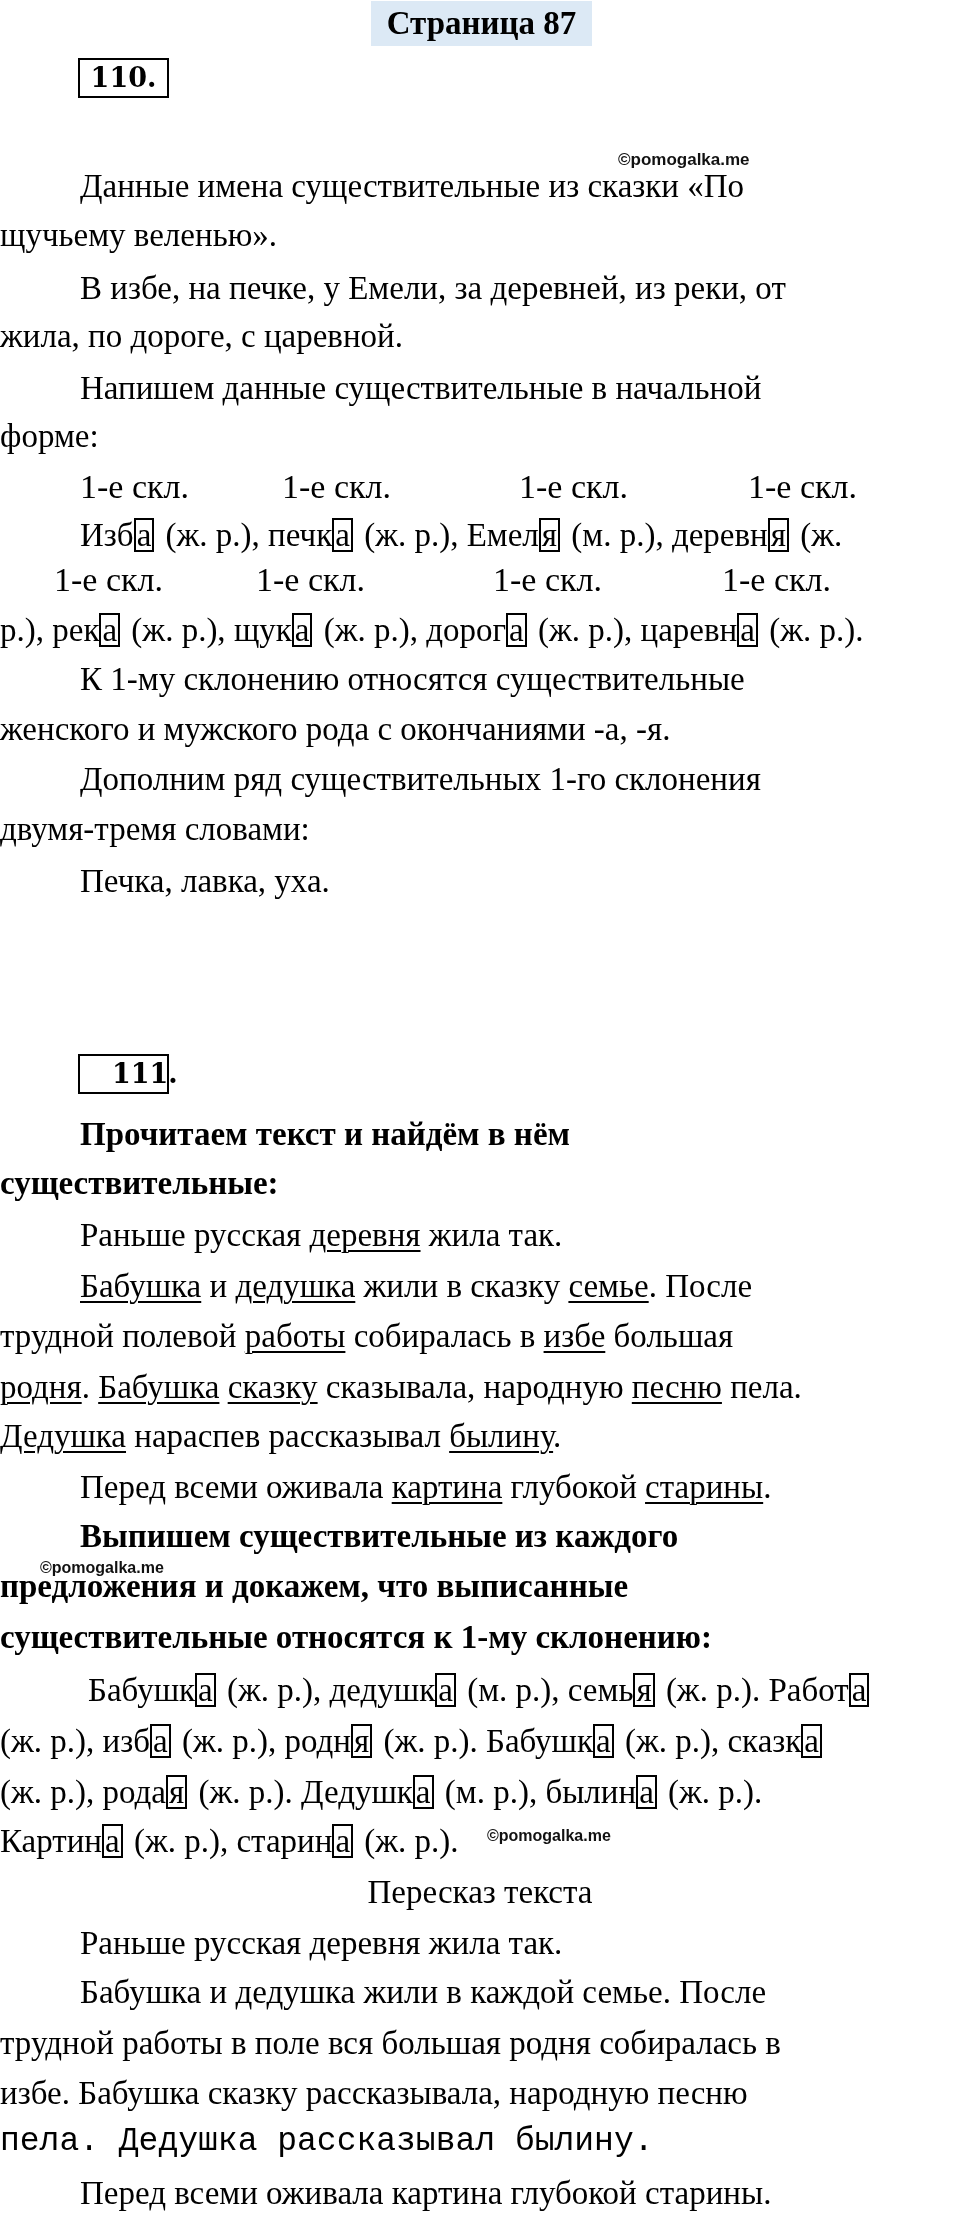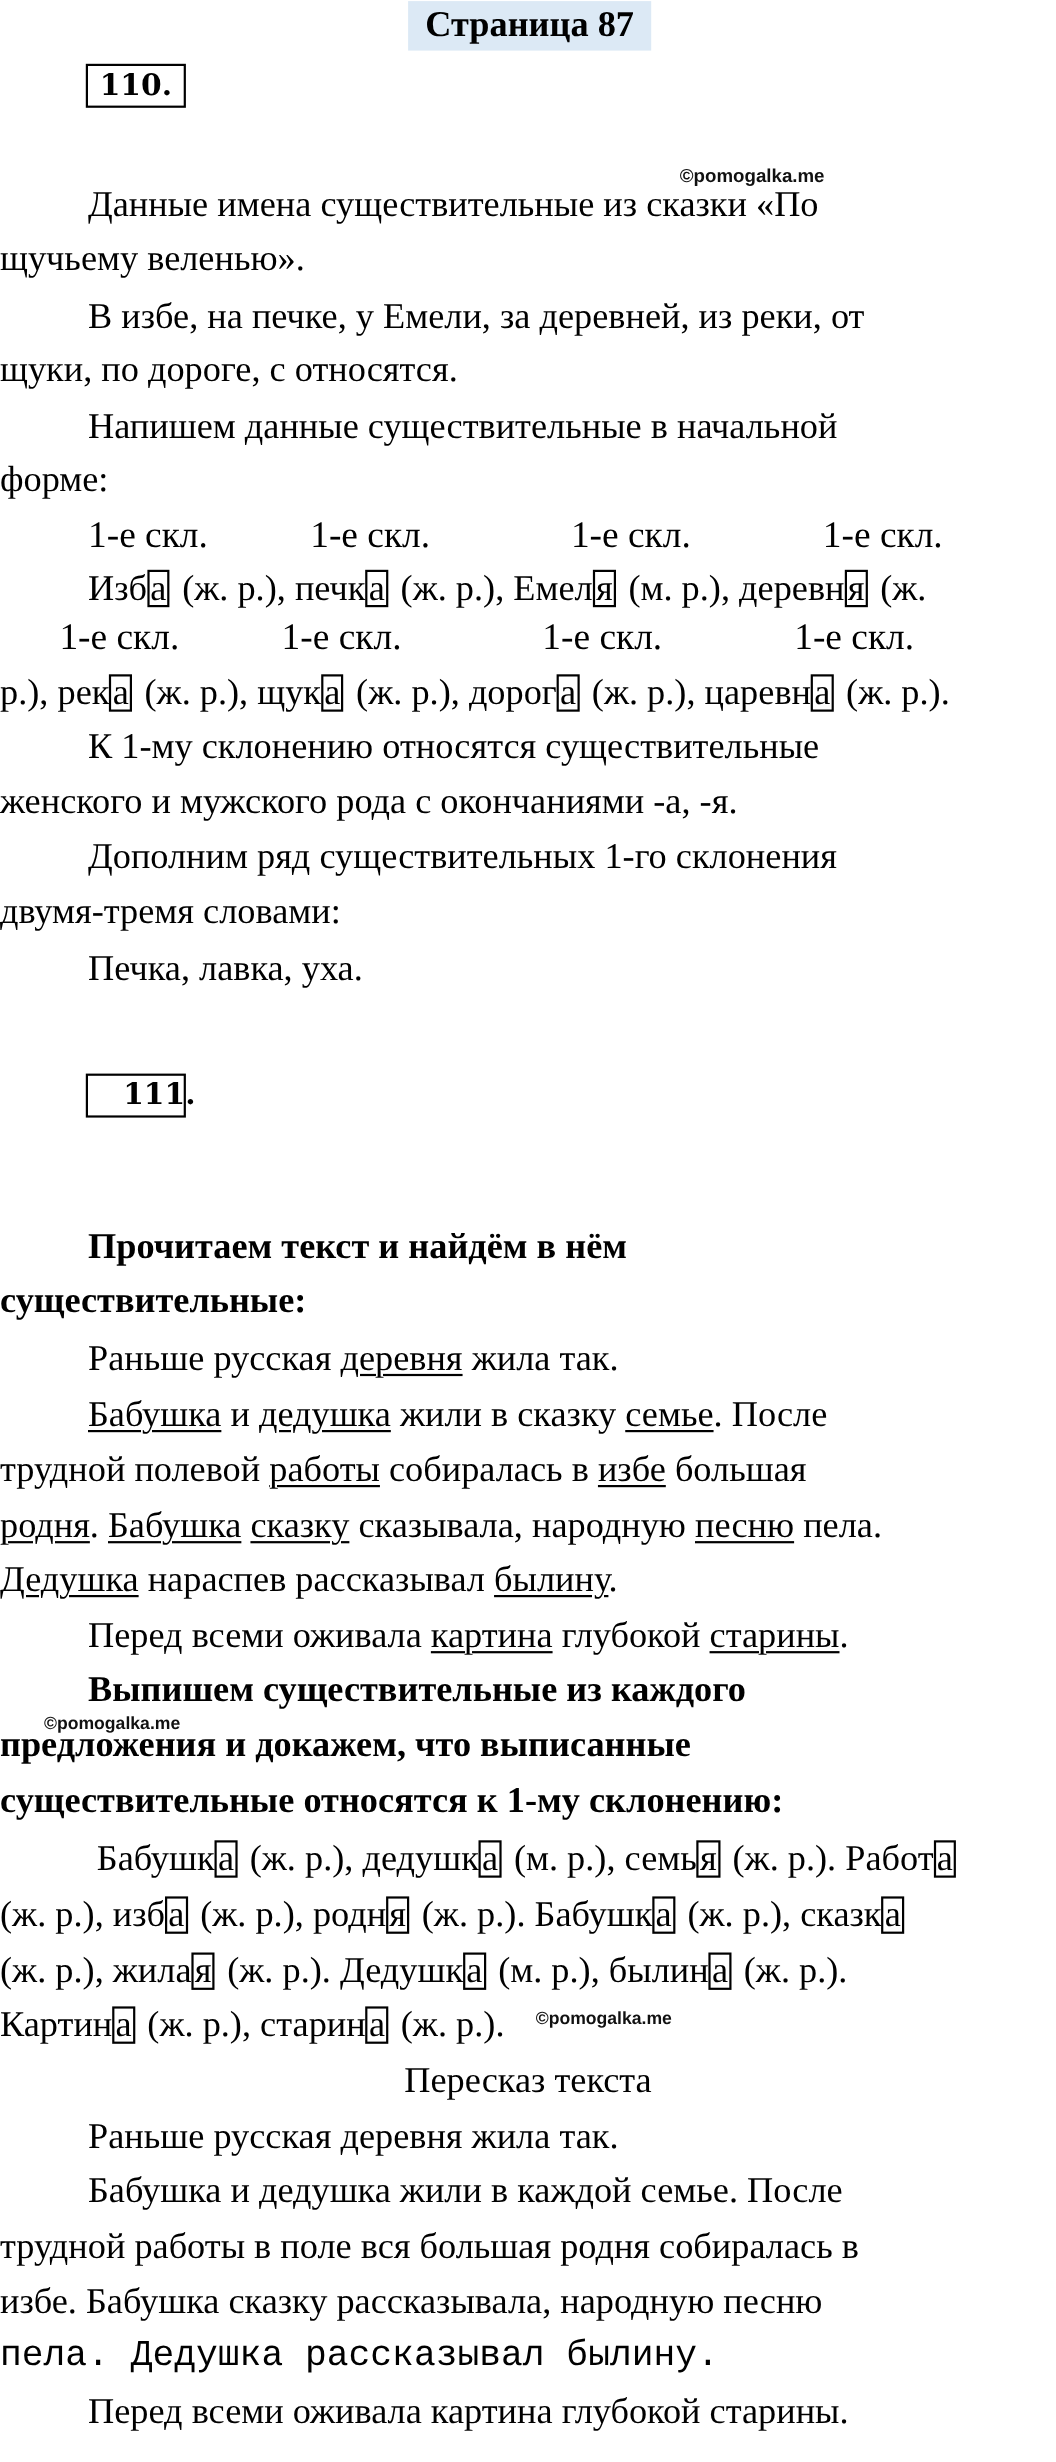--- a/index.html
+++ b/index.html
@@ -38,21 +38,21 @@
 <body>
 
 <div class="title">Страница 87</div>
 
 <div class="numbox" style="top:58px;">110.</div>
 <div class="wm" style="left:618px; top:150px;">©pomogalka.me</div>
 
 <div class="ln ind" style="top:166px;">Данные имена существительные из сказки «По</div>
 <div class="ln" style="top:215px;font-family:Liberation Serif, serif;">щучьему веленью».</div>
 <div class="ln ind" style="top:268px;">В избе, на печке, у Емели, за деревней, из реки, от</div>
-<div class="ln" style="top:316px;">щуки, по дороге, с относятся.</div>
+<div class="ln" style="top:316px;">жила, по дороге, с царевной.</div>
 <div class="ln ind" style="top:368px;">Напишем данные существительные в начальной</div>
 <div class="ln" style="top:416px;">форме:</div>
 
 <div class="skl" style="left:80px; top:472px;">1-е скл.</div>
 <div class="skl" style="left:282px; top:472px;">1-е скл.</div>
 <div class="skl" style="left:519px; top:472px;">1-е скл.</div>
 <div class="skl" style="left:748px; top:472px;">1-е скл.</div>
 
 <div class="ln ind" style="top:515px;">
   <span>Изб</span><span class="e">а</span><span style="white-space:pre"> (ж. р.), </span><span>печк</span><span class="e">а</span><span style="white-space:pre"> (ж. р.), </span><span>Емел</span><span class="e">я</span><span style="white-space:pre"> (м. р.), </span><span>деревн</span><span class="e">я</span><span style="white-space:pre"> (ж.</span>
@@ -66,21 +66,21 @@
 <div class="ln" style="top:610px;">
   <span style="white-space:pre">р.), </span><span>рек</span><span class="e">а</span><span style="white-space:pre"> (ж. р.), </span><span>щук</span><span class="e">а</span><span style="white-space:pre"> (ж. р.), </span><span>дорог</span><span class="e">а</span><span style="white-space:pre"> (ж. р.), </span><span>царевн</span><span class="e">а</span><span style="white-space:pre"> (ж. р.).</span>
 </div>
 
 <div class="ln ind" style="top:659px;">К 1-му склонению относятся существительные</div>
 <div class="ln" style="top:709px;">женского и мужского рода с окончаниями -а, -я.</div>
 <div class="ln ind" style="top:759px;">Дополним ряд существительных 1-го склонения</div>
 <div class="ln" style="top:809px;">двумя-тремя словами:</div>
 <div class="ln ind" style="top:861px;">Печка, лавка, уха.</div>
 
-<div class="numbox" style="top:976px;padding-left:32px;">111.</div>
+<div class="numbox" style="top:1054px;padding-left:32px;">111.</div>
 
 <div class="ln ind bold" style="top:1114px;">Прочитаем текст и найдём в нём</div>
 <div class="ln bold" style="top:1163px;">существительные:</div>
 
 <div class="ln ind" style="top:1215px;"><span style="white-space:pre">Раньше русская </span><span class="u">деревня</span><span style="white-space:pre"> жила так.</span></div>
 
 <div class="ln ind" style="top:1266px;"><span class="u">Бабушка</span><span style="white-space:pre"> и </span><span class="u">дедушка</span><span style="white-space:pre"> жили в сказку </span><span class="u">семье</span><span style="white-space:pre">. После</span></div>
 
 <div class="ln" style="top:1316px;"><span style="white-space:pre">трудной полевой </span><span class="u">работы</span><span style="white-space:pre"> собиралась в </span><span class="u">избе</span><span style="white-space:pre"> большая</span></div>
 
@@ -92,21 +92,21 @@
 
 <div class="ln ind bold" style="top:1516px;">Выпишем существительные из каждого</div>
 <div class="wm" style="left:40px; top:1558px; font-size:16px;">©pomogalka.me</div>
 <div class="ln bold" style="top:1566px;">предложения и докажем, что выписанные</div>
 <div class="ln bold" style="top:1617px;">существительные относятся к 1-му склонению:</div>
 
 <div class="ln" style="left:88px; top:1670px;"><span>Бабушк</span><span class="e">а</span><span style="white-space:pre"> (ж. р.), </span><span>дедушк</span><span class="e">а</span><span style="white-space:pre"> (м. р.), </span><span>семь</span><span class="e">я</span><span style="white-space:pre"> (ж. р.). </span><span>Работ</span><span class="e">а</span></div>
 
 <div class="ln" style="top:1721px;"><span style="white-space:pre">(ж. р.), </span><span>изб</span><span class="e">а</span><span style="white-space:pre"> (ж. р.), </span><span>родн</span><span class="e">я</span><span style="white-space:pre"> (ж. р.). </span><span>Бабушк</span><span class="e">а</span><span style="white-space:pre"> (ж. р.), </span><span>сказк</span><span class="e">а</span></div>
 
-<div class="ln" style="top:1772px;"><span style="white-space:pre">(ж. р.), </span><span>жила</span><span class="e">я</span><span style="white-space:pre"> (ж. р.). </span><span>Дедушк</span><span class="e">а</span><span style="white-space:pre"> (м. р.), </span><span>былин</span><span class="e">а</span><span style="white-space:pre"> (ж. р.).</span></div>
+<div class="ln" style="top:1772px;"><span style="white-space:pre">(ж. р.), </span><span>рода</span><span class="e">я</span><span style="white-space:pre"> (ж. р.). </span><span>Дедушк</span><span class="e">а</span><span style="white-space:pre"> (м. р.), </span><span>былин</span><span class="e">а</span><span style="white-space:pre"> (ж. р.).</span></div>
 
 <div class="ln" style="top:1821px;"><span>Картин</span><span class="e">а</span><span style="white-space:pre"> (ж. р.), </span><span>старин</span><span class="e">а</span><span style="white-space:pre"> (ж. р.).</span></div>
 <div class="wm" style="left:487px; top:1826px; font-size:16px;">©pomogalka.me</div>
 
 <div class="ln center" style="top:1872px;">Пересказ текста</div>
 <div class="ln ind" style="top:1923px;">Раньше русская деревня жила так.</div>
 <div class="ln ind" style="top:1972px;">Бабушка и дедушка жили в каждой семье. После</div>
 <div class="ln" style="top:2023px;">трудной работы в поле вся большая родня собиралась в</div>
 <div class="ln" style="top:2073px;">избе. Бабушка сказку рассказывала, народную песню</div>
 <div class="ln" style="top:2122px;font-family:Liberation Mono, monospace;">пела. Дедушка рассказывал былину.</div>

